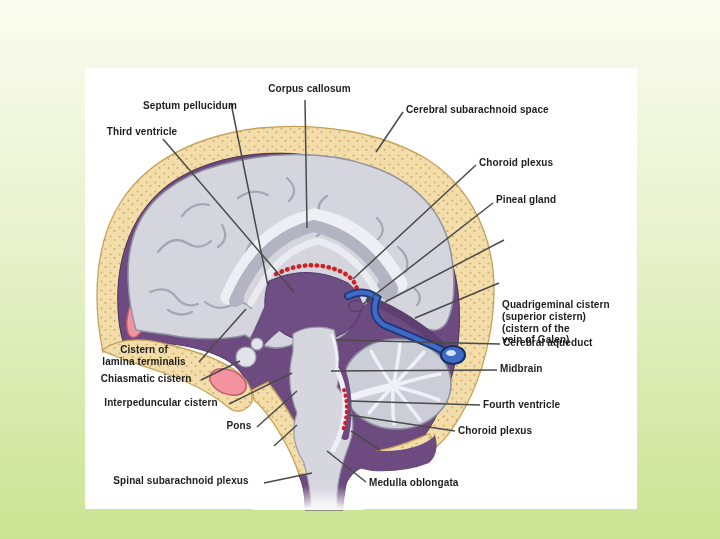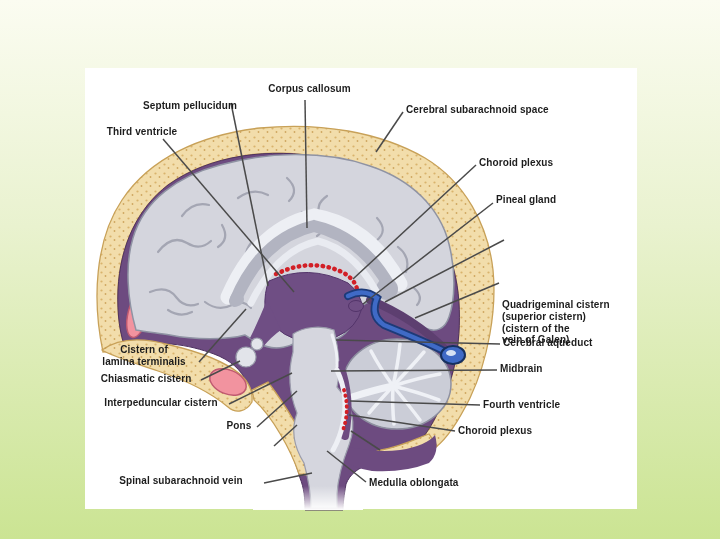--- a/index.html
+++ b/index.html
@@ -165,15 +165,15 @@
       <div class="dlabel" style="left: 503px; top: 337px; width: 120px; text-align: left;">Cerebral aqueduct</div>
       <div class="dlabel" style="left: 500px; top: 363px; width: 70px; text-align: left;">Midbrain</div>
       <div class="dlabel" style="left: 483px; top: 399px; width: 110px; text-align: left;">Fourth ventricle</div>
       <div class="dlabel" style="left: 458px; top: 425px; width: 100px; text-align: left;">Choroid plexus</div>
       <div class="dlabel" style="left: 369px; top: 477px; width: 125px; text-align: left;">Medulla oblongata</div>
       <div class="dlabel" style="left: 88px; top: 344px; width: 112px; text-align: center;">Cistern of
 lamina terminalis</div>
       <div class="dlabel" style="left: 90px; top: 373px; width: 112px; text-align: center;">Chiasmatic cistern</div>
       <div class="dlabel" style="left: 94px; top: 397px; width: 134px; text-align: center;">Interpeduncular cistern</div>
       <div class="dlabel" style="left: 222px; top: 420px; width: 34px; text-align: center;">Pons</div>
-      <div class="dlabel" style="left: 99px; top: 475px; width: 164px; text-align: center;">Spinal subarachnoid vein</div>
+      <div class="dlabel" style="left: 99px; top: 475px; width: 164px; text-align: center;">Spinal subarachnoid plexus</div>
     </div>
 </div>
 
 </body></html>

